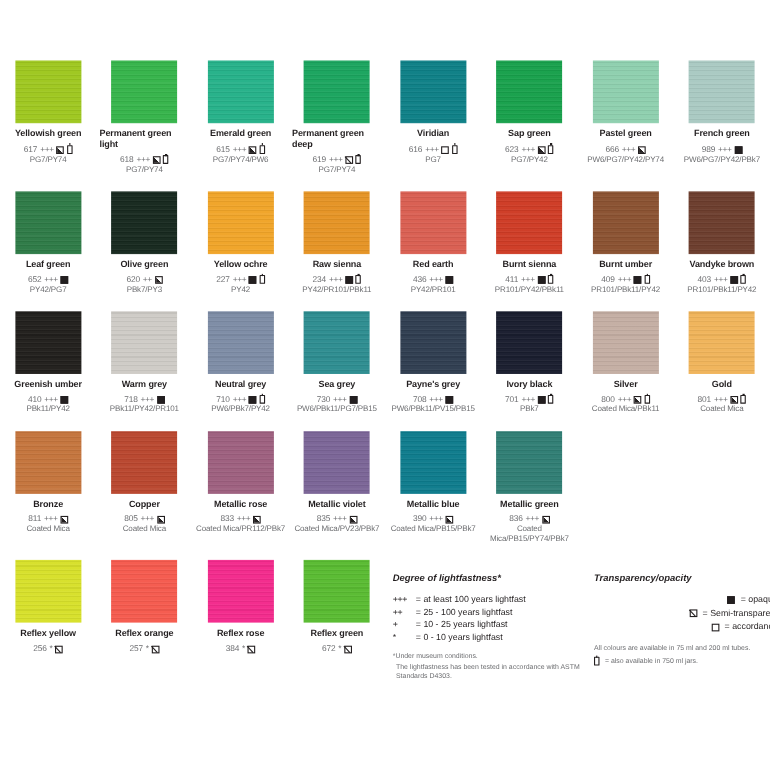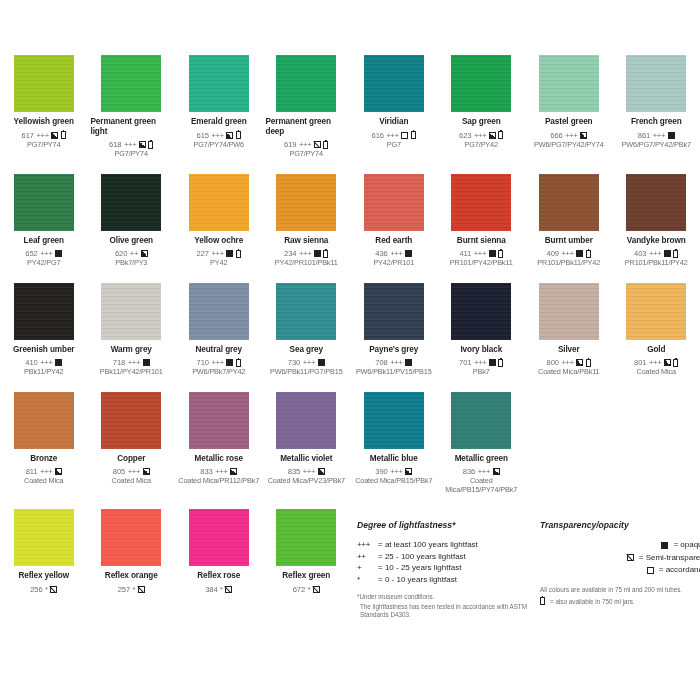--- a/index.html
+++ b/index.html
@@ -63,21 +63,21 @@
     font-weight: bold;
     line-height: 9.6px;
     text-align: left;
     margin-top: 5px;
     letter-spacing: -0.1px;
     color: #231f20;
   }
 
   .codeline {
     display: flex;
-    align-items: center;
+    align-items: flex-end;
     justify-content: center;
     gap: 2.5px;
     margin-top: 4px;
     height: 9px;
   }
   .code-num {
     font-size: 7.6px;
     color: #6d6e71;
     letter-spacing: -0.1px;
   }
@@ -308,21 +308,21 @@
           <span class="gl semiopaque"></span>
         </div>
         <div class="pigment">PW6/PG7/PY42/PY74</div>
       </div>
       <div class="cell">
         <div class="chip" title="French green" style="background: rgb(169, 201, 194);">
           <div class="grain"></div>
         </div>
         <div class="cname">French green</div>
         <div class="codeline">
-          <span class="code-num">861</span>
+          <span class="code-num">989</span>
           <span class="lf">+++</span>
           <span class="gl opaque"></span>
         </div>
         <div class="pigment">PW6/PG7/PY42/PBk7</div>
       </div>
     </div>
     <div class="swatch-row" style="margin-bottom: 15px;">
       <div class="cell">
         <div class="chip" title="Leaf green" style="background: rgb(45, 122, 70);">
           <div class="grain"></div>

